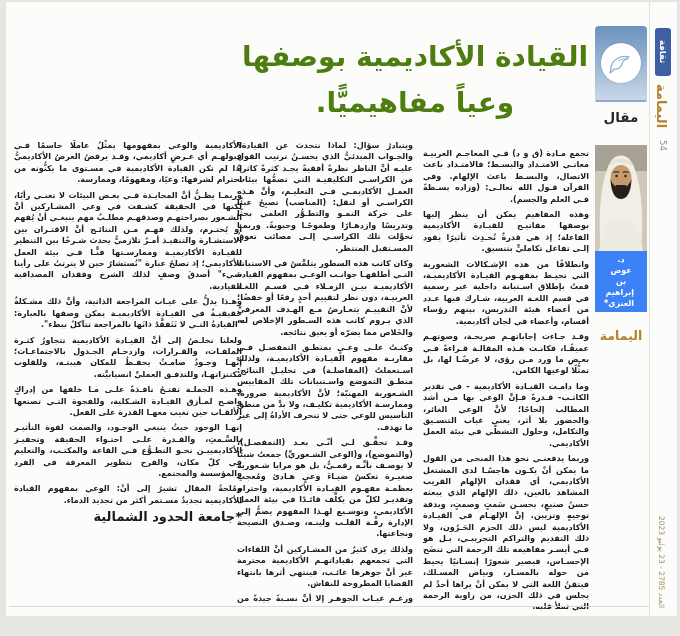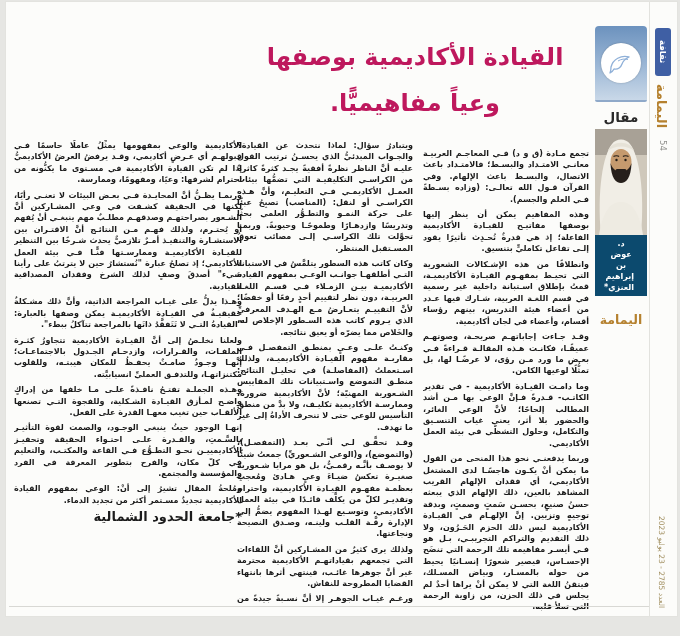--- a/index.html
+++ b/index.html
@@ -52,37 +52,37 @@
     border-bottom:2px solid #8fa9c9;
     display:flex;align-items:center;justify-content:center;
   }
   .dove-circle{
     width:40px;height:40px;border-radius:50%;background:#fff;
     display:flex;align-items:center;justify-content:center;
     box-shadow:0 0 2px rgba(0,0,0,.25);
   }
   .article-tag{
     height:24px;display:flex;align-items:center;justify-content:center;
-    font-size:13.5px;font-weight:bold;color:#2a2a2a;margin:3px 0 0;
+    font-size:13.5px;font-weight:bold;color:#2a2a2a;margin:3px 0 16px;
   }
   .author-photo{height:106px;overflow:hidden;background:#cfc8bb;}
   .author-name{
-    background:#0c4a6e;color:#fff;text-align:center;
+    background:#3b82f6;color:#fff;text-align:center;
     font-size:8px;font-weight:bold;line-height:11px;padding:3px 13px;
   }
   .wordmark{
     margin-top:16px;text-align:center;color:#b5812f;
     font-weight:bold;font-size:12.5px;
   }
 
   
   .article{position:absolute;right:86px;left:8px;top:26px;bottom:28px;direction:rtl;}
   .title{
     position:absolute;top:6px;right:0;width:352px;text-align:center;
-    color:#be185d;font-weight:bold;font-size:24px;line-height:46px;
+    color:#4d7c0f;font-weight:bold;font-size:28px;line-height:46px;
   }
   .col{
     position:absolute;top:112px;height:464px;overflow:hidden;
     font-size:8px;line-height:11.4px;color:#1b1b1b;
     text-align:justify;font-weight:bold;
   }
   .col p{margin:0 0 4px;}
   .col-right{right:2px;width:166px;margin-top:8px;}
   .col-mid{right:178px;width:176px;}
   .col-left{left:0;width:228px;}

